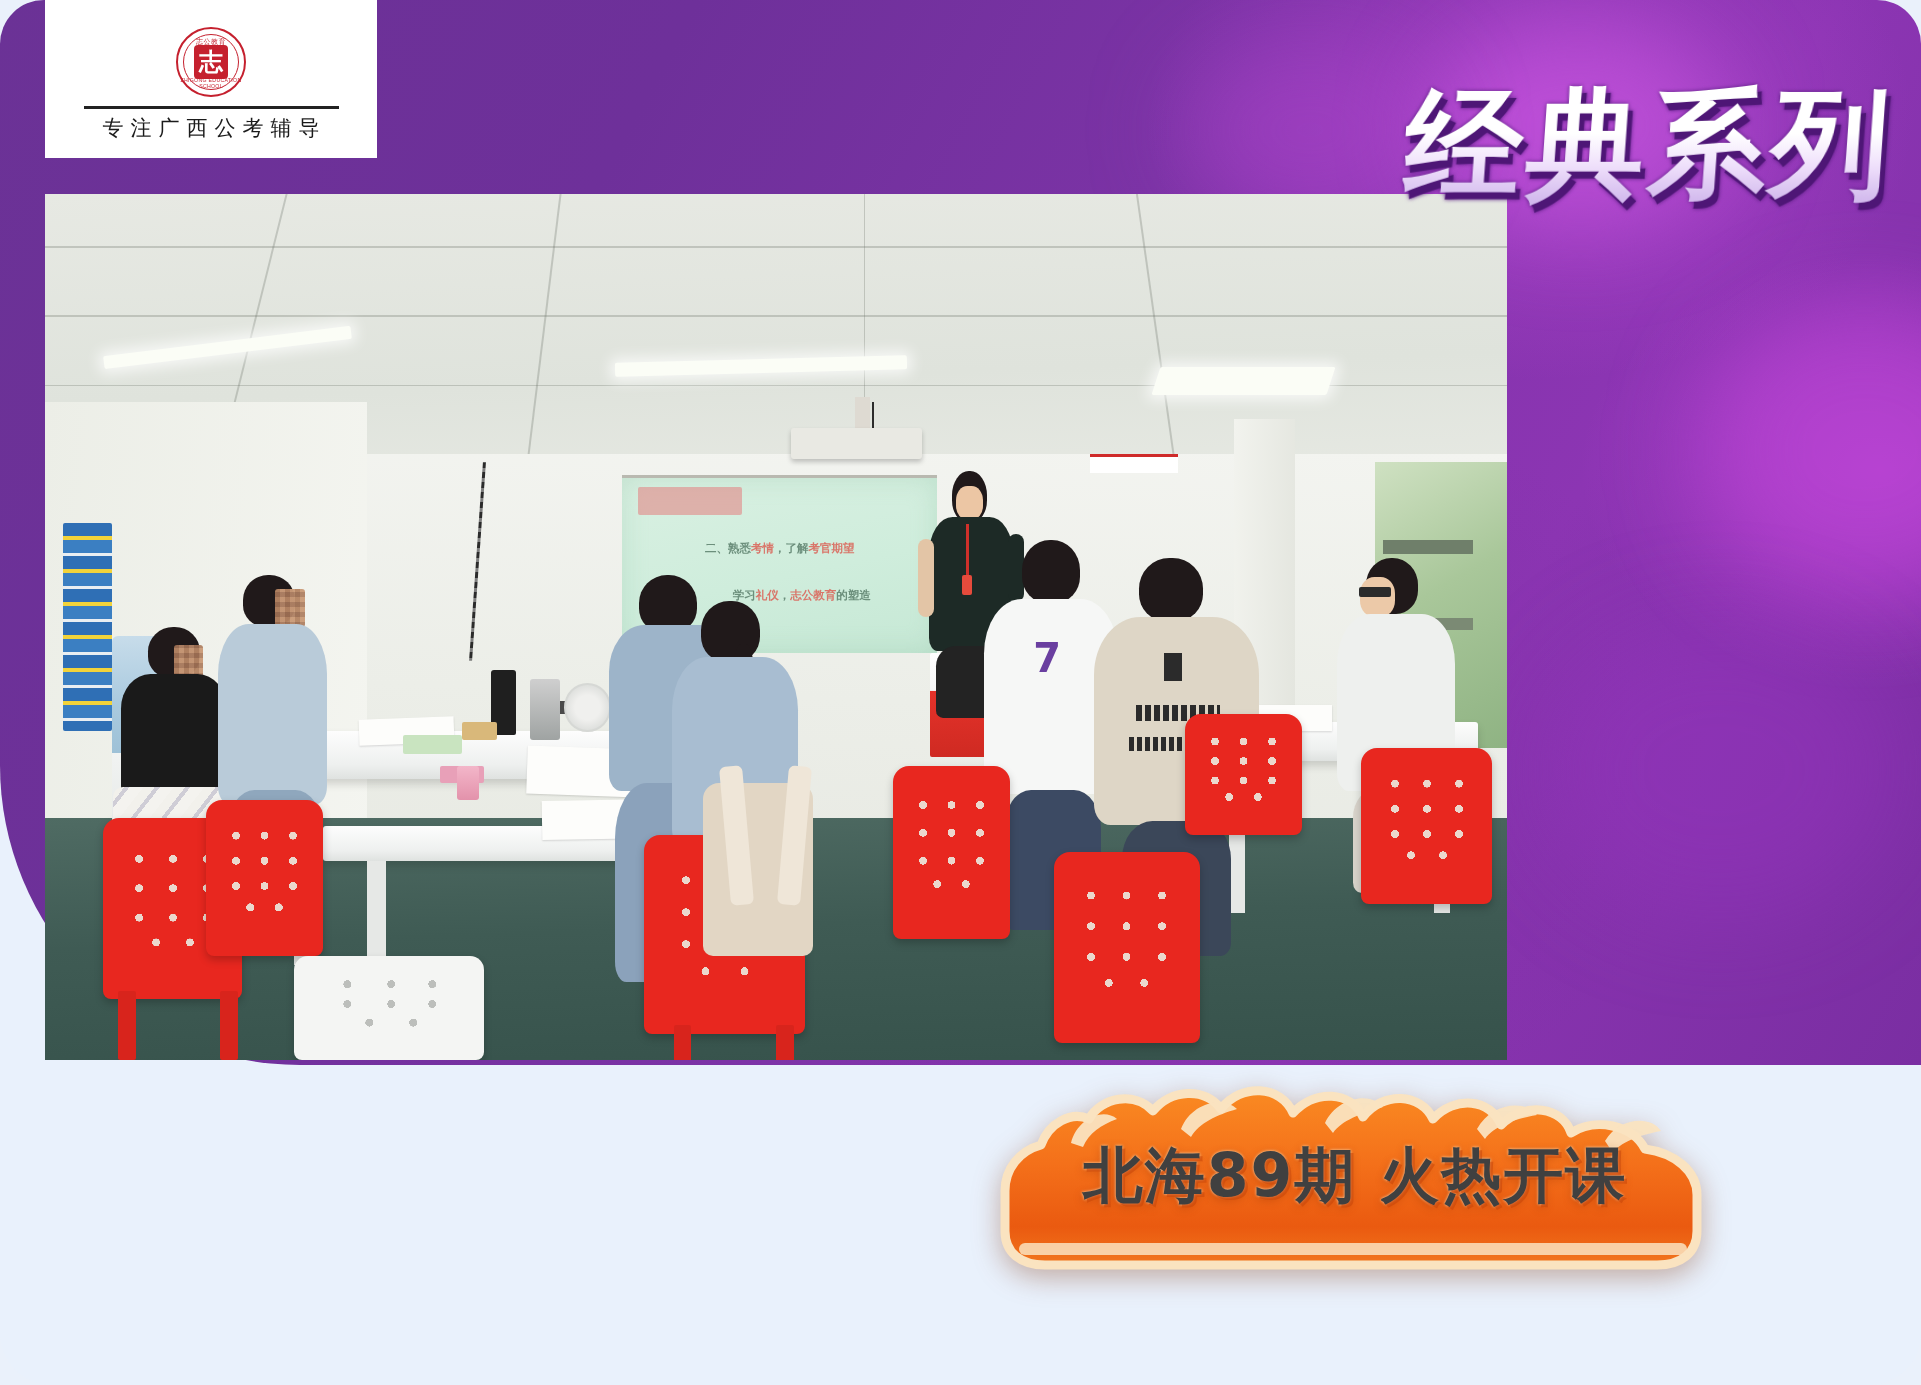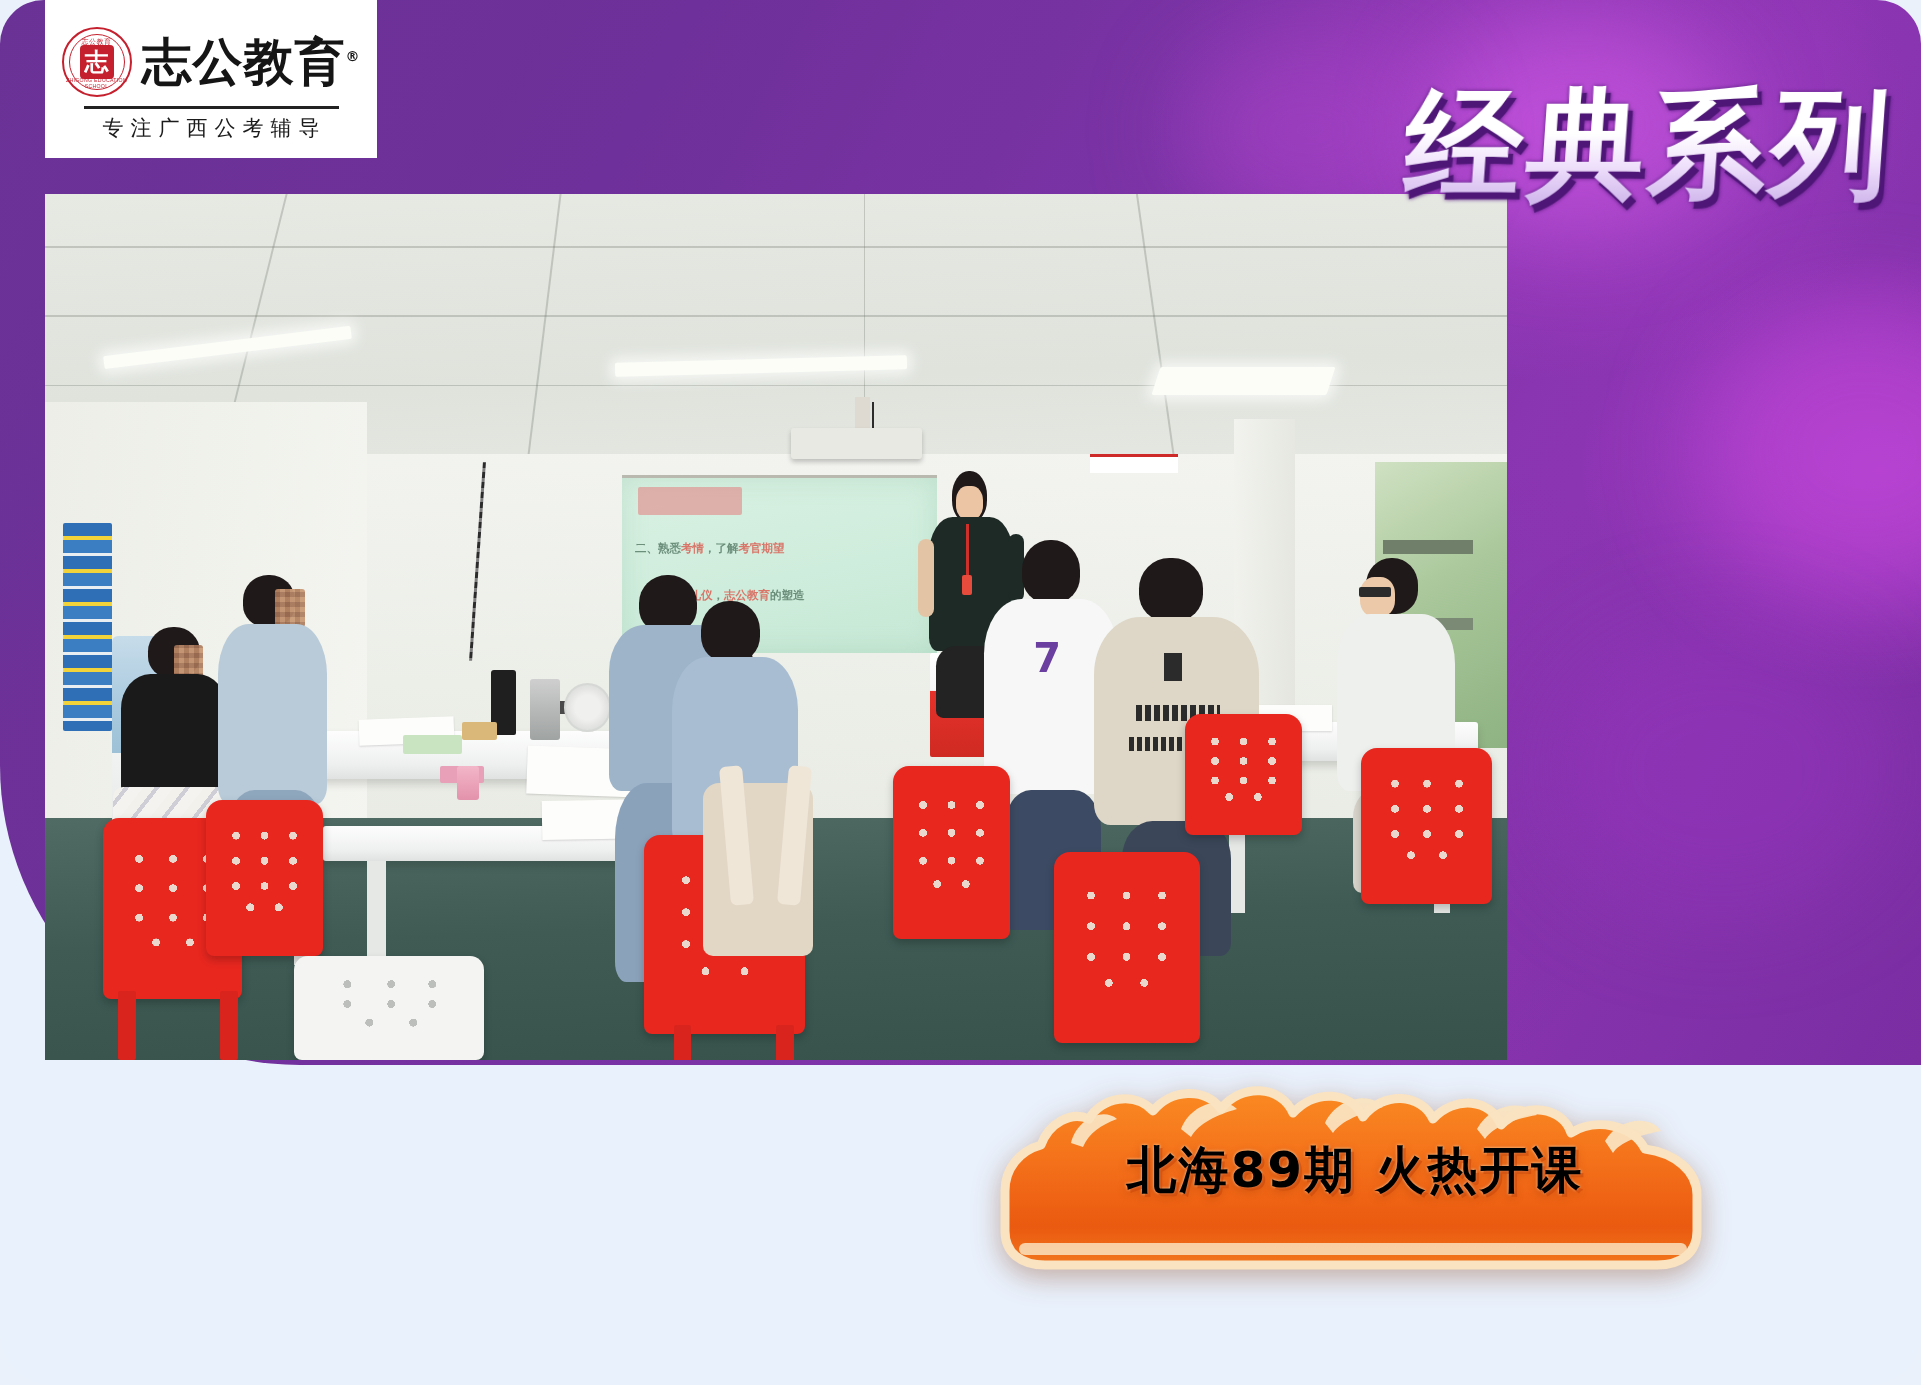--- a/index.html
+++ b/index.html
@@ -155,20 +155,21 @@
   .floor{
     position:absolute;left:0;bottom:0;width:100%;height:28%;
     background:linear-gradient(178deg,#4f6b63 0%,#3f5b54 45%,#36524b 100%);
   }
   
   .screen{
     position:absolute;left:39.5%;top:32.5%;width:21.5%;height:20.5%;
     background:linear-gradient(168deg,#d9f0e2 0%,#cfeddc 55%,#c6e8d5 100%);
     border-top:3px solid #b9b9b0;
     box-shadow:inset 0 0 26px rgba(140,190,160,.30);
+    text-align:center;
   }
   .screen-logo{
     position:absolute;left:5%;top:5%;width:33%;height:16%;
     background:rgba(228,126,126,.55);border-radius:2px;
   }
   .screen-l1{
     position:absolute;left:4%;top:36%;width:92%;
     font-size:11.5px;color:#6c8f7c;white-space:nowrap;
     font-family:"DejaVu Sans",sans-serif;font-weight:700;
   }
@@ -324,21 +325,21 @@
     position:absolute;
     left:985px; top:1073px;
     width:740px; height:200px;
     z-index:12;
     filter:drop-shadow(0 8px 14px rgba(120,40,0,.35));
   }
   .flame-banner svg{ width:100%; height:100%; display:block; }
   .banner-text{
     position:absolute; left:0; right:0; top:72px;
     text-align:center;
-    font-size:50px; font-weight:900; color:#000000;
+    font-size:60px; font-weight:900; color:#404040;
     letter-spacing:2px; white-space:nowrap; line-height:1;
     font-family:"DejaVu Sans","Liberation Sans",sans-serif;
     text-shadow:
       3px 3px 0 rgba(200,70,10,.55),
       0 0 3px rgba(255,230,190,.95),
       0 3px 10px rgba(160,50,0,.45);
     z-index:2;
   }
 </style>
 </head>
@@ -354,23 +355,20 @@
     <span class="glow g3"></span>
     <span class="glow g4"></span>
   </div>
 
   <div class="logo-box">
     <div class="logo-row">
       <div class="seal">
         <div class="seal-top">志公教育</div>
         <div class="seal-core">志</div>
         <div class="seal-bot">ZHIGONG EDUCATION SCHOOL</div>
-      </div>
-      <div class="logo-name">
-        <span>志公教育</span><sup>®</sup>
       </div>
     </div>
     <div class="logo-rule"></div>
     <div class="logo-sub">专注广西公考辅导</div>
   </div>
 
   <div class="hdr-title">经典系列</div>
 
   <div class="photo">
 

